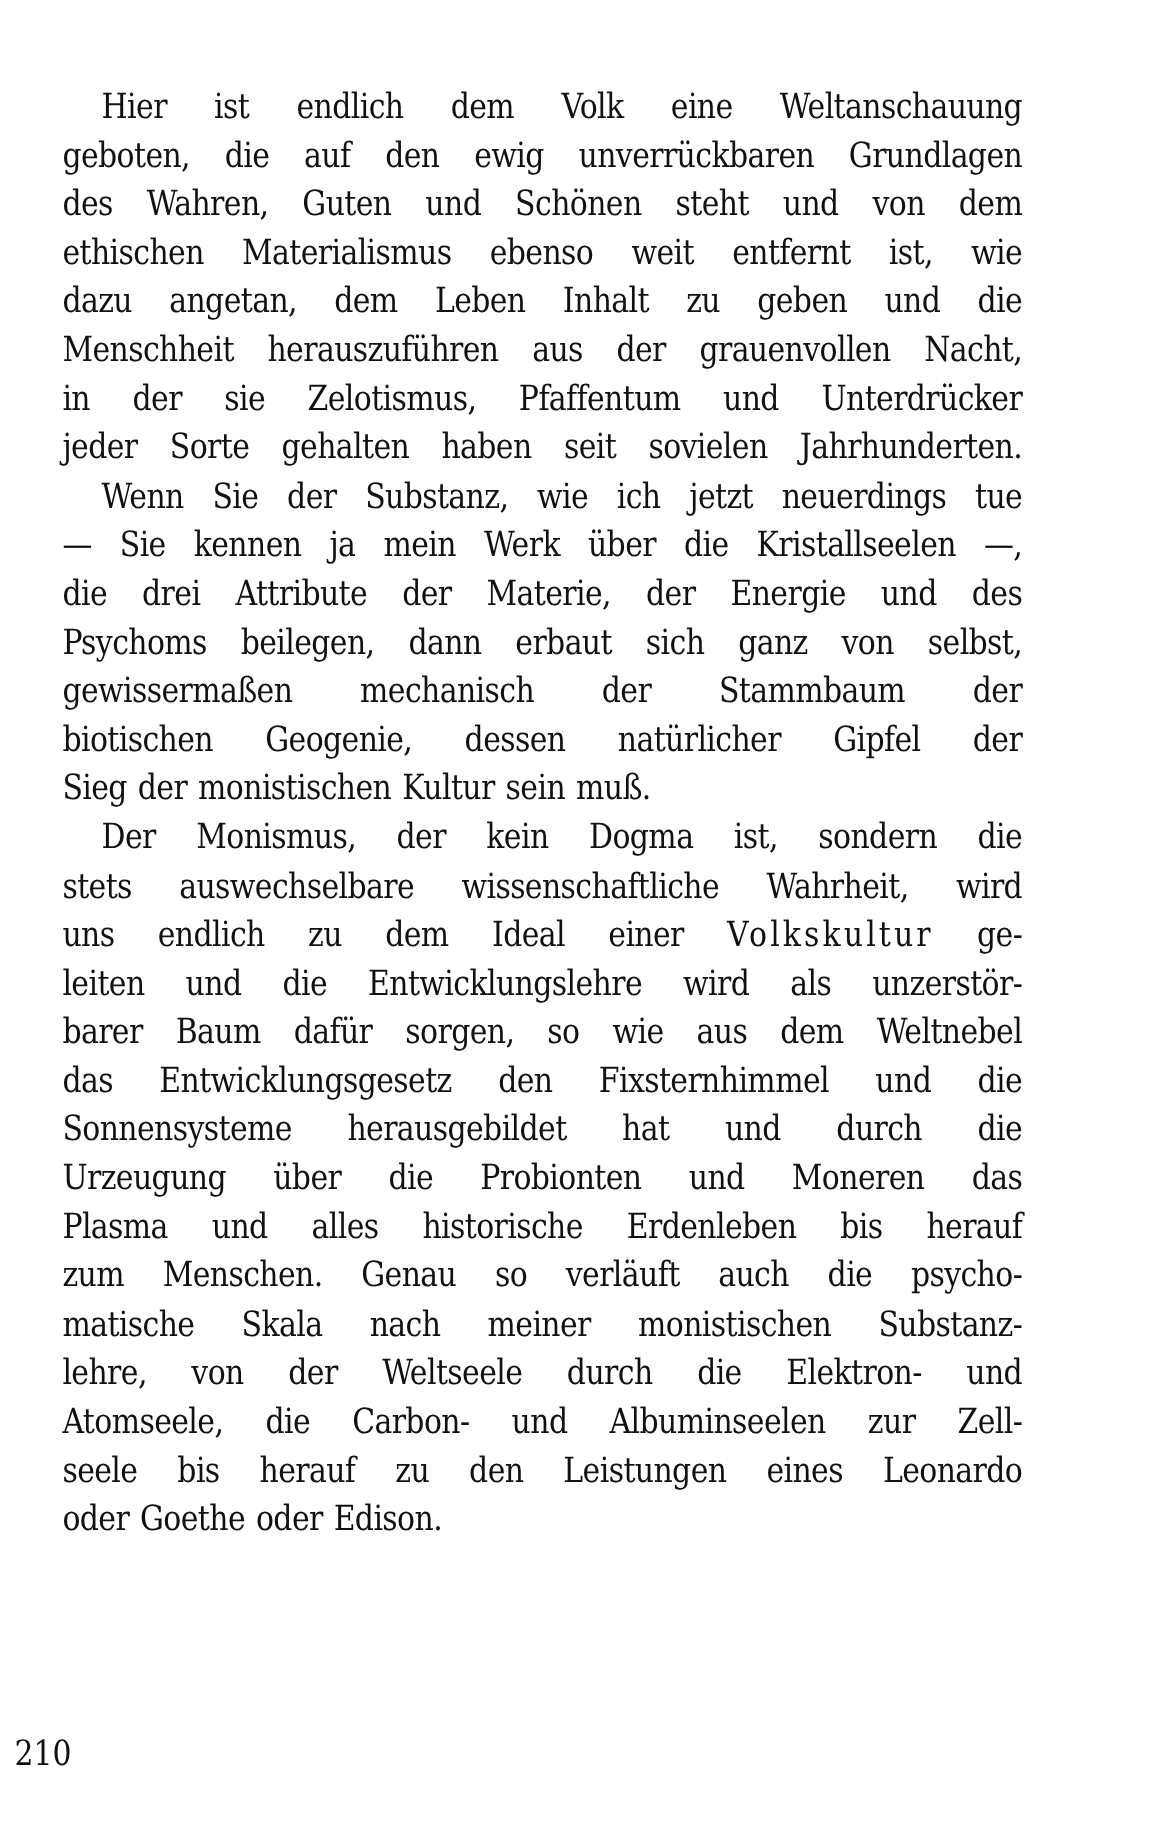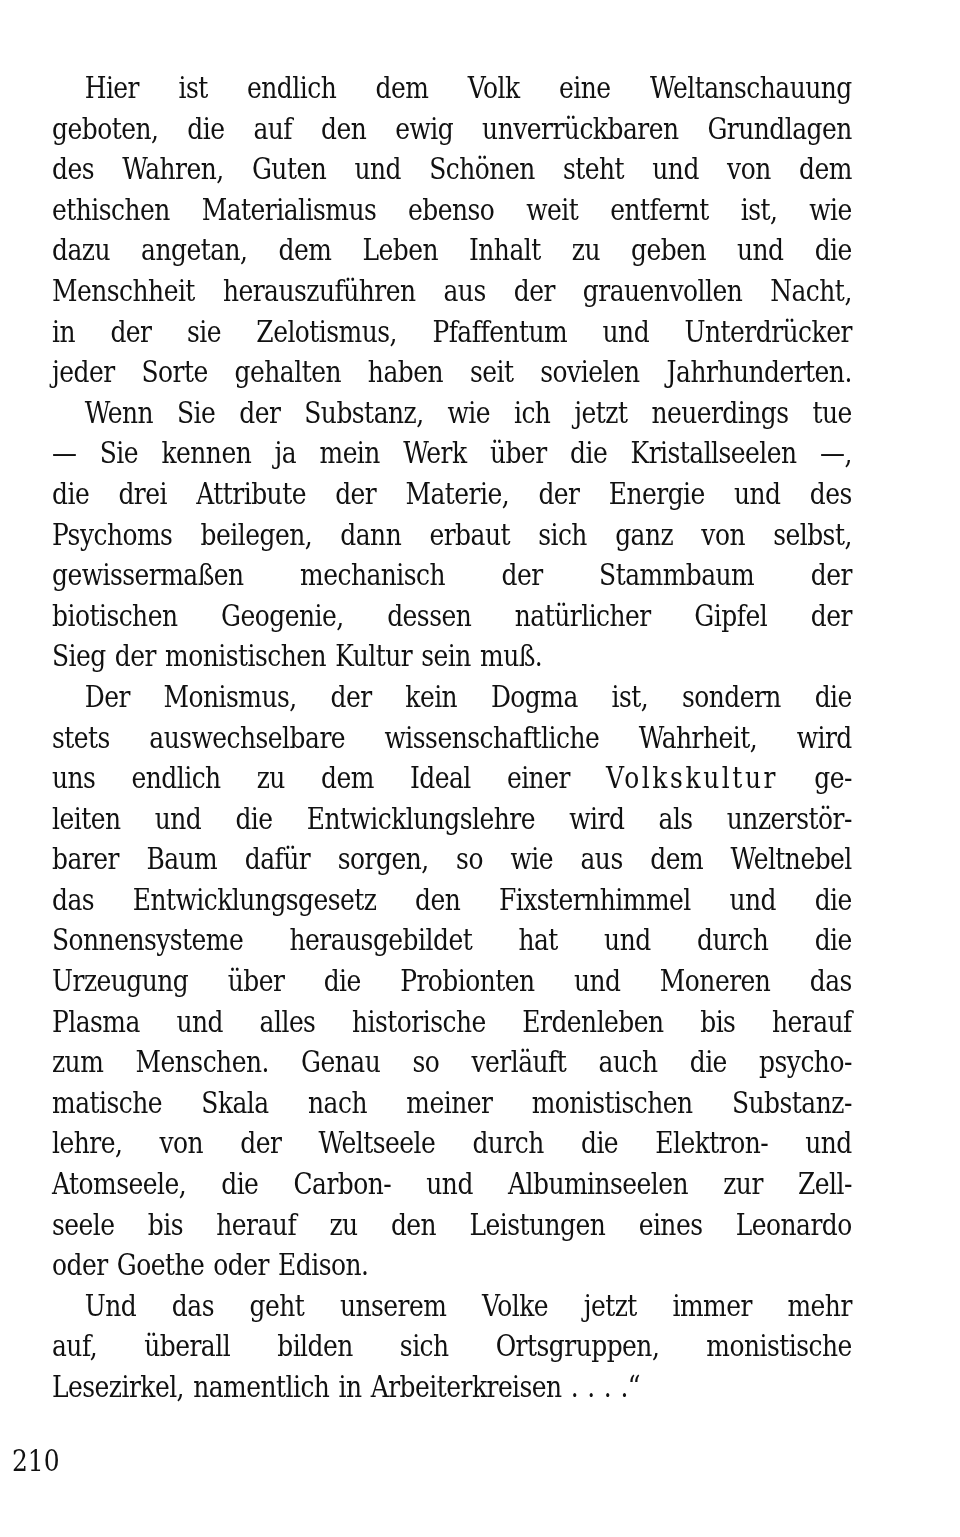--- a/index.html
+++ b/index.html
@@ -94,21 +94,16 @@
     <span class="line">Urzeugung über die Probionten und Moneren das</span>
     <span class="line">Plasma und alles historische Erdenleben bis herauf</span>
     <span class="line">zum Menschen. Genau so verläuft auch die psycho-</span>
     <span class="line">matische Skala nach meiner monistischen Substanz-</span>
     <span class="line">lehre, von der Weltseele durch die Elektron- und</span>
     <span class="line">Atomseele, die Carbon- und Albuminseelen zur Zell-</span>
     <span class="line">seele bis herauf zu den Leistungen eines Leonardo</span>
     <span class="line last">oder Goethe oder Edison.</span>
   </div>
 
-  <div>
-    <span class="line indent">Und das geht unserem Volke jetzt immer mehr</span>
-    <span class="line">auf, überall bilden sich Ortsgruppen, monistische</span>
-    <span class="line last">Lesezirkel, namentlich in Arbeiterkreisen . . . .“</span>
-  </div>
 
 </div>
 
 <div class="page-number">210</div>
 
 </body></html>

